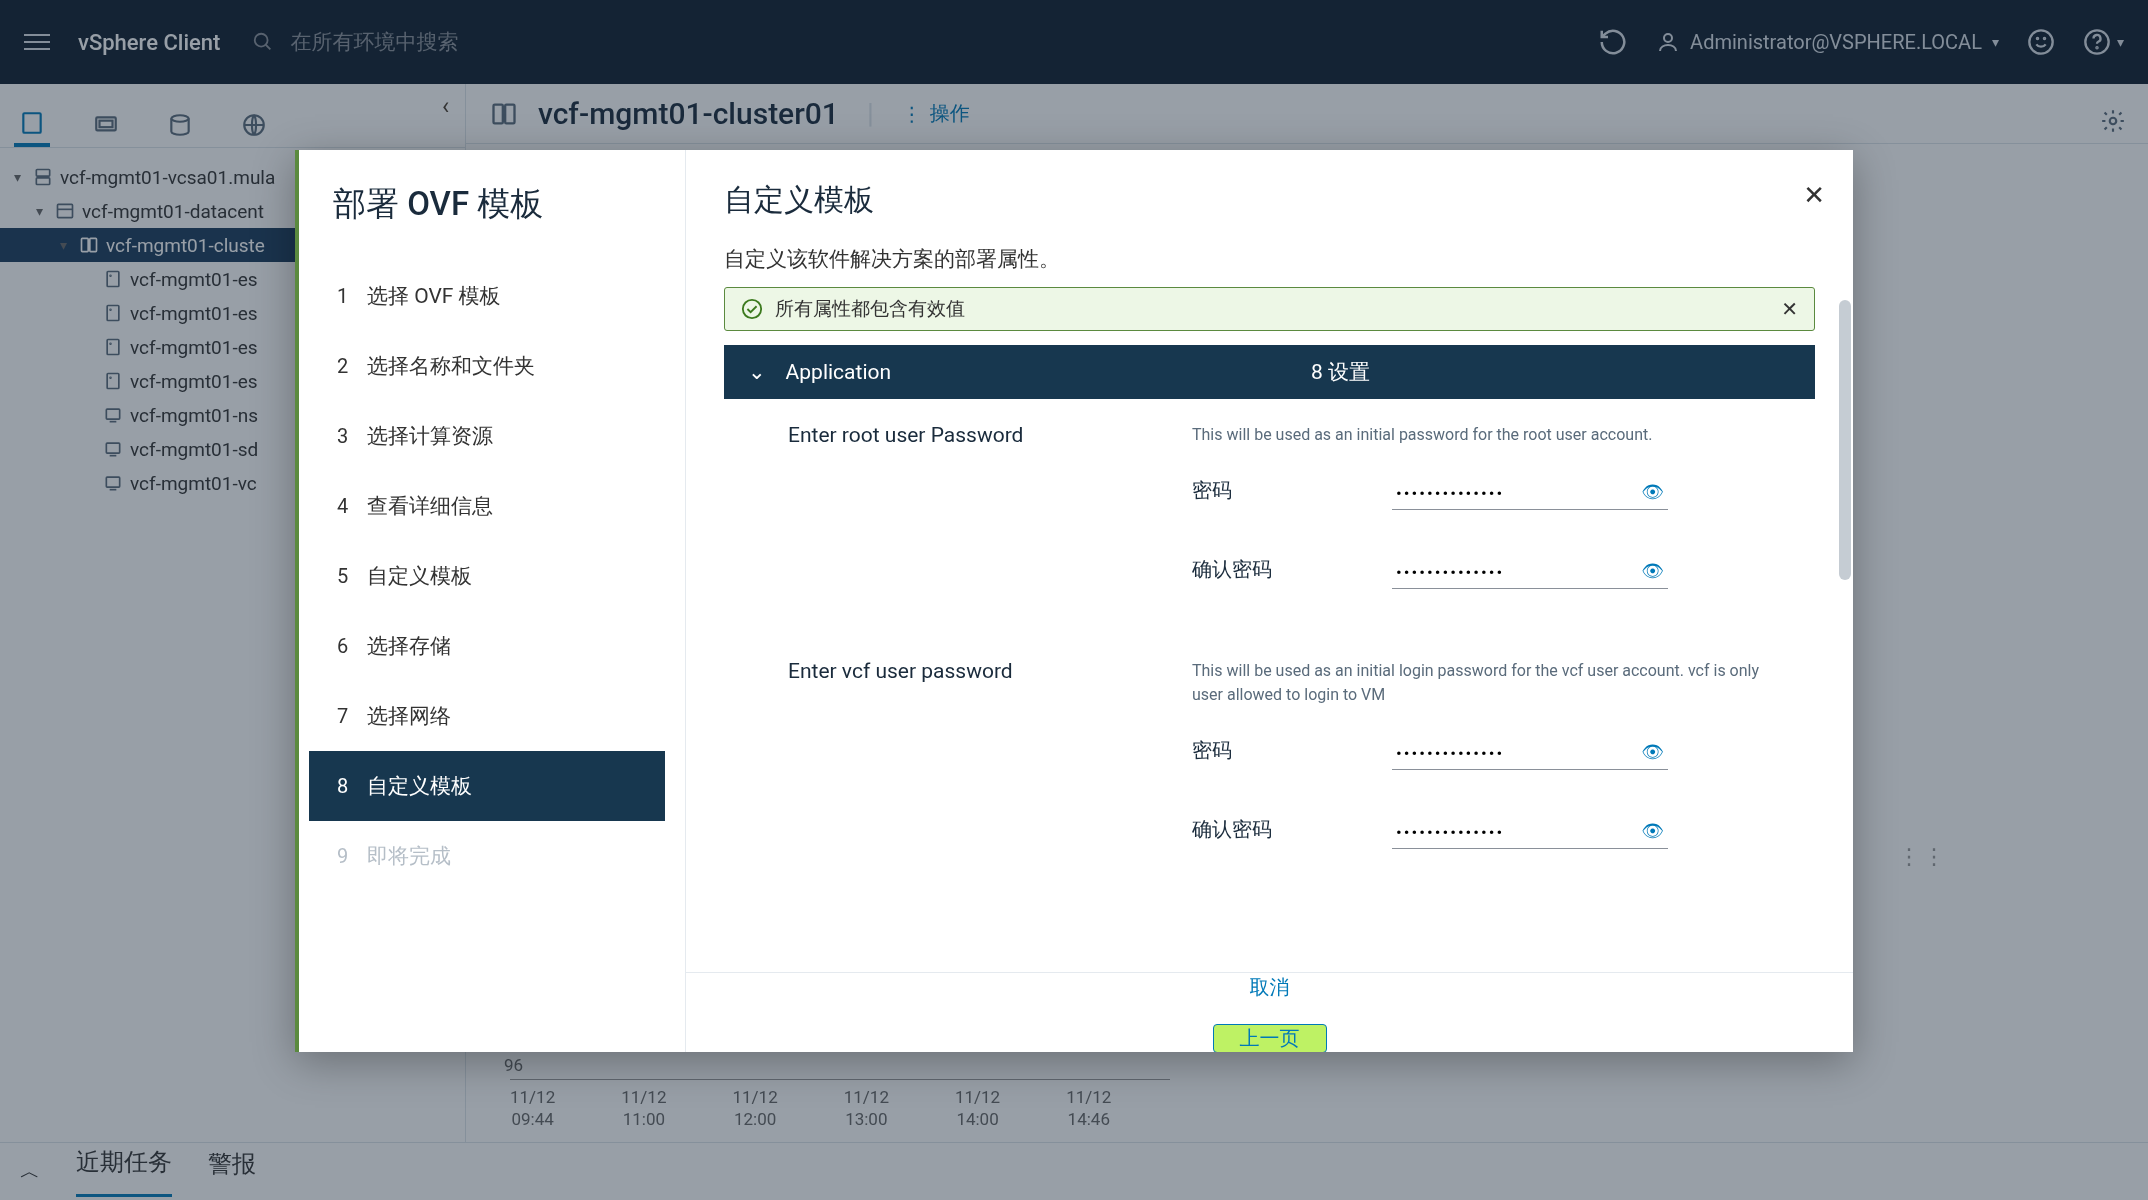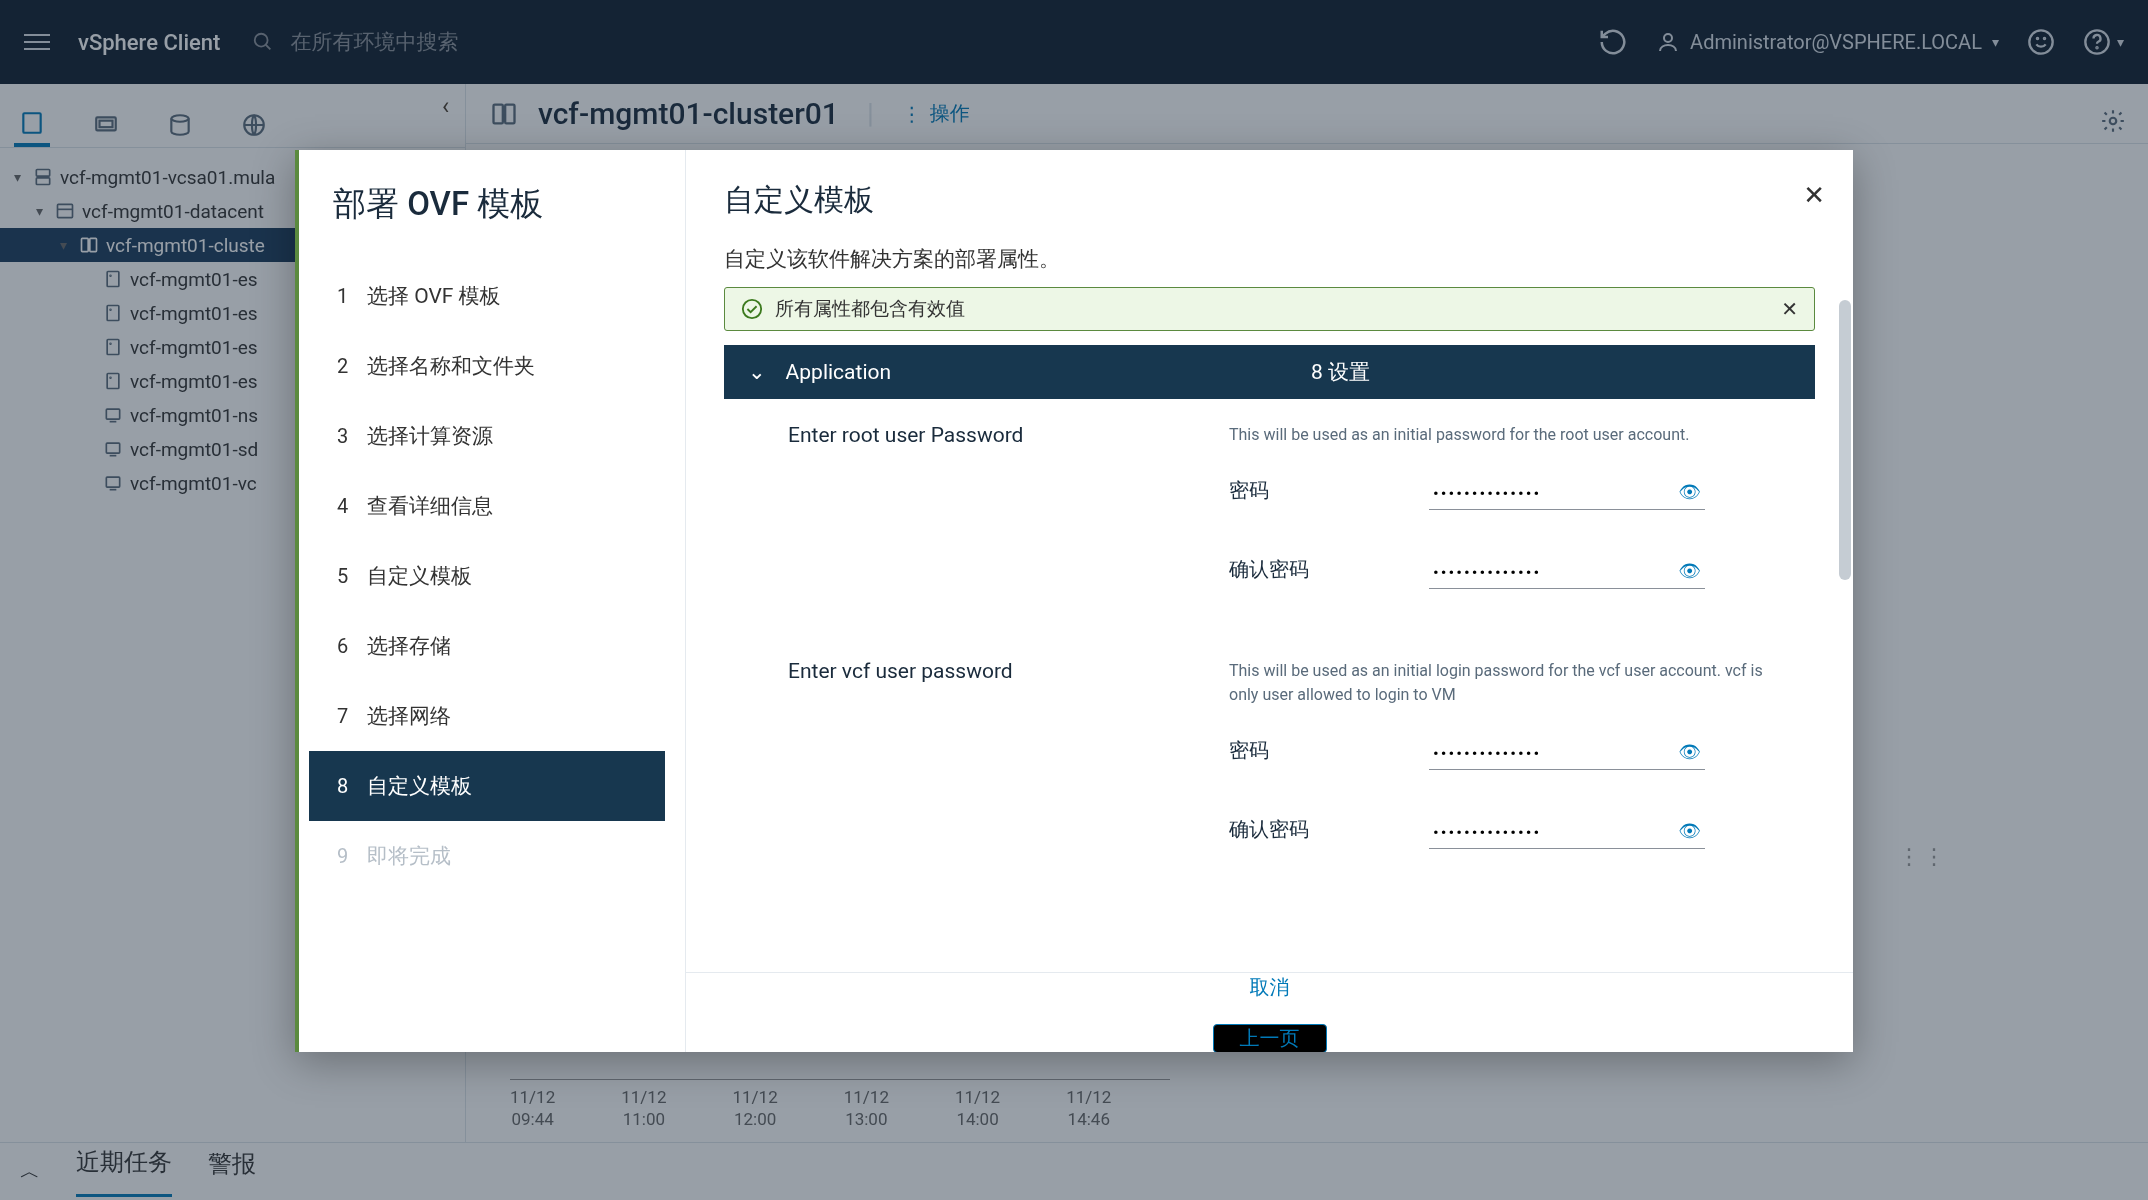--- a/index.html
+++ b/index.html
@@ -68,34 +68,34 @@
 .wiz-right-inner { flex: 1; padding: 30px 38px 0 38px; overflow-y: auto; }
 .wiz-right-title { font-size: 30px; font-weight: 500; color: #1a2b3c; }
 .wiz-close { position: absolute; right: 28px; top: 30px; font-size: 26px; color: #333; cursor: pointer; background: none; border: none; }
 .wiz-sub { font-size: 21px; color: #333; margin: 24px 0 14px 0; }
 .wiz-success { border: 1px solid #5b8a3f; background: #edf7e6; height: 44px; display: flex; align-items: center; padding: 0 16px; font-size: 19px; color: #333; border-radius: 3px; margin-bottom: 14px; }
 .wiz-success-check { color: #3c7a1e; margin-right: 12px; }
 .wiz-success-x { margin-left: auto; color: #333; cursor: pointer; font-size: 20px; }
 .section-hdr { background: #17374f; color: #fff; height: 54px; display: flex; align-items: center; padding: 0 24px; font-size: 21px; gap: 20px; cursor: pointer; }
 .section-hdr .count { margin-left: 400px; }
 .section-body { padding: 0 0 24px 0; }
-.form-row { display: flex; padding: 24px 0 0 64px; gap: 37px; }
+.form-row { display: flex; padding: 24px 0 0 64px; }
 .form-left { width: 404px; font-size: 21px; color: #1a2b3c; }
 .form-right { flex: 1; padding-right: 24px; }
 .form-desc { font-size: 16px; color: #5a6b7b; line-height: 1.5; margin-bottom: 30px; }
 .pw-row { display: flex; gap: 80px; margin-bottom: 46px; }
 .pw-label { font-size: 20px; color: #1a2b3c; width: 120px; }
 .pw-field-wrap { position: relative; width: 276px; }
 .pw-field { width: 100%; border: none; border-bottom: 1px solid #8a9099; font-size: 17px; padding: 6px 30px 6px 4px; letter-spacing: 2px; outline: none; }
 .eye-icon { position: absolute; right: 4px; top: 4px; color: #0079b8; cursor: pointer; font-size: 18px; }
 
 .wiz-footer { height: 80px; border-top: 1px solid #e5eaef; display: flex; align-items: center; padding: 0 38px; gap: 22px; flex-direction: column; }
 .btn { height: 48px; padding: 0 26px; font-size: 20px; border-radius: 4px; cursor: pointer; border: 1px solid transparent; }
 .btn-text { background: none; color: #0079b8; }
-.btn-outline { background: #000000; color: #0079b8; border-color: #0079b8; }
+.btn-outline { background: #bef264; color: #0079b8; border-color: #0079b8; }
 .btn-primary { background: #0079b8; color: #fff; }
 
 .scrollbar-fake { position: absolute; right: 2px; top: 150px; width: 12px; height: 280px; background: #c5ccd3; border-radius: 6px; }
 </style>
 </head>
 <body style="transform: scale(1);">
 
 <div class="top-bar">
   <div class="menu-btn">
       <span></span>
@@ -285,20 +285,21 @@
         <span style="color:#0079b8;">⋮</span>
         <span>操作</span>
       </div>
     </div>
     <svg class="gear-icon-right" width="26" height="26" viewBox="0 0 24 24" fill="none" stroke="currentColor" stroke-width="2" style="top:24px;">
         <circle cx="12" cy="12" r="3"></circle>
         <path d="M12 2v3M12 19v3M4.2 4.2l2.1 2.1M17.7 17.7l2.1 2.1M2 12h3M19 12h3M4.2 19.8l2.1-2.1M17.7 6.3l2.1-2.1"></path>
       </svg>
 
     <div class="chart-strip">
+      <div class="chart-y">96</div>
       <div style="border-top:1px solid #999;width:660px;margin-bottom:6px;"></div>
       <div class="chart-x" id="chart-x">
           <div>11/12<br>09:44</div>
           <div>11/12<br>11:00</div>
           <div>11/12<br>12:00</div>
           <div>11/12<br>13:00</div>
           <div>11/12<br>14:00</div>
           <div>11/12<br>14:46</div>
         </div>
     </div>

